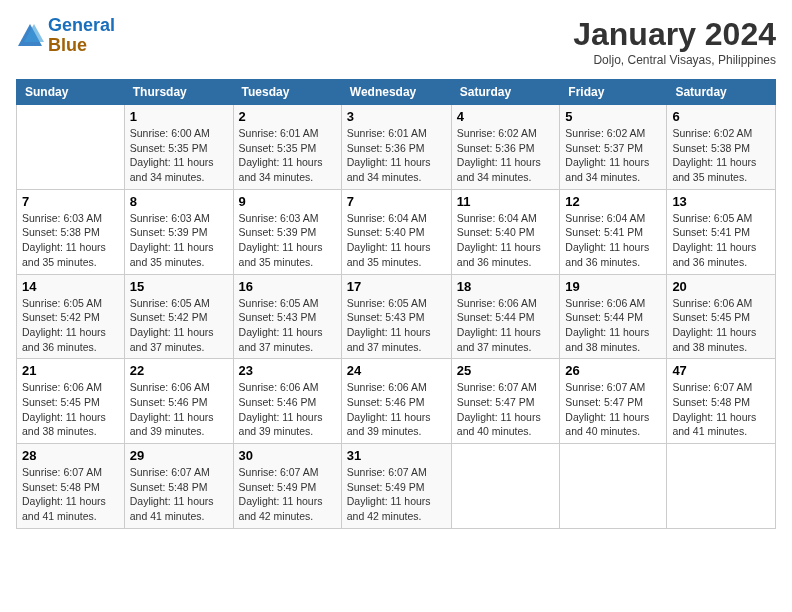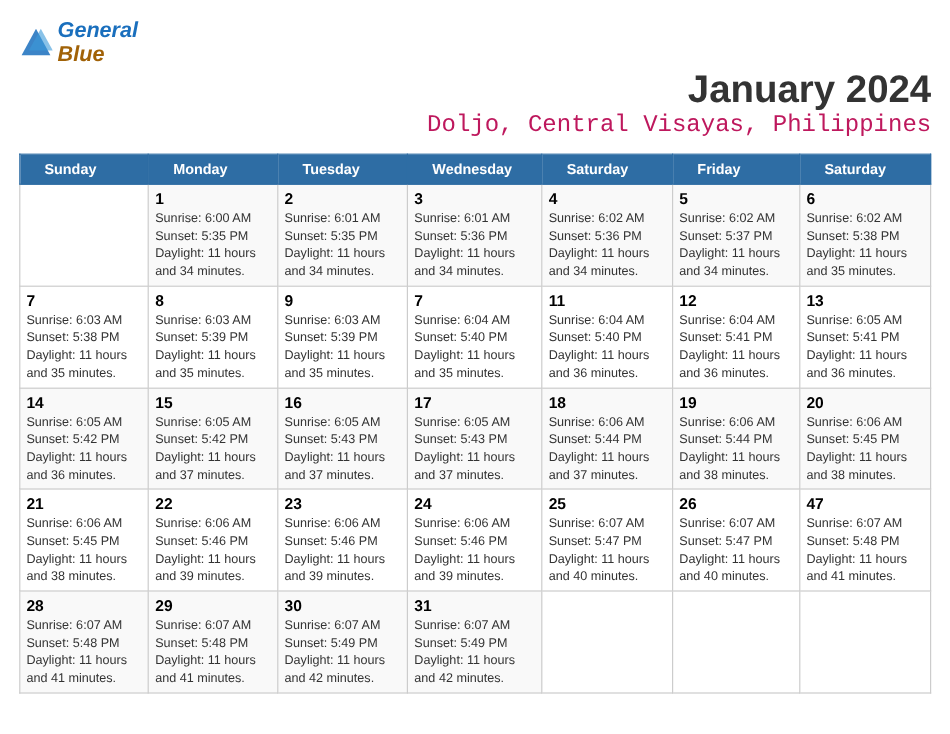--- a/index.html
+++ b/index.html
@@ -22,50 +22,47 @@
       gap: 4px;
     }
     .logo-text {
       font-size: 18px;
       font-weight: bold;
       color: #333;
       line-height: 1.1;
     }
     .logo-text span {
       color: #1a6fbd;
-      font-style: italic;
     }
     .logo-icon {
       width: 28px;
       height: 28px;
     }
     .title-block {
       text-align: right;
-      margin-top: 40px;
     }
     .calendar-title {
       font-size: 32px;
       font-weight: bold;
       color: #333;
     }
     .calendar-subtitle {
-      font-size: 20px;
-      color: #be185d;
-      font-family: Liberation Mono, monospace;
+      font-size: 12px;
+      color: #404040;
     }
     table {
       width: 100%;
       border-collapse: collapse;
       font-size: 11px;
     }
     thead tr th {
       background-color: #2e6da4;
       color: #fff;
       text-align: left;
-      padding: 5px 20px;
+      padding: 5px 8px;
       font-size: 12px;
       font-weight: bold;
       border: 1px solid #2e6da4;
     }
     tbody tr td {
       border: 1px solid #ccc;
       vertical-align: top;
       padding: 4px 5px;
       min-height: 70px;
       width: 113px;
@@ -107,21 +104,21 @@
     <div class="calendar-title">January 2024</div>
     <div class="calendar-subtitle">Doljo, Central Visayas, Philippines</div>
   </div>
 </div>
 
 <table>
   <thead>
     <tr>
 
     <th>Sunday</th>
-        <th>Monday</th>
+        <th>Thursday</th>
         <th>Tuesday</th>
         <th>Wednesday</th>
         <th>Saturday</th>
         <th>Friday</th>
         <th>Saturday</th>
       </tr>
   </thead>
   <tbody id="calendar-body">
 
   <tr>

